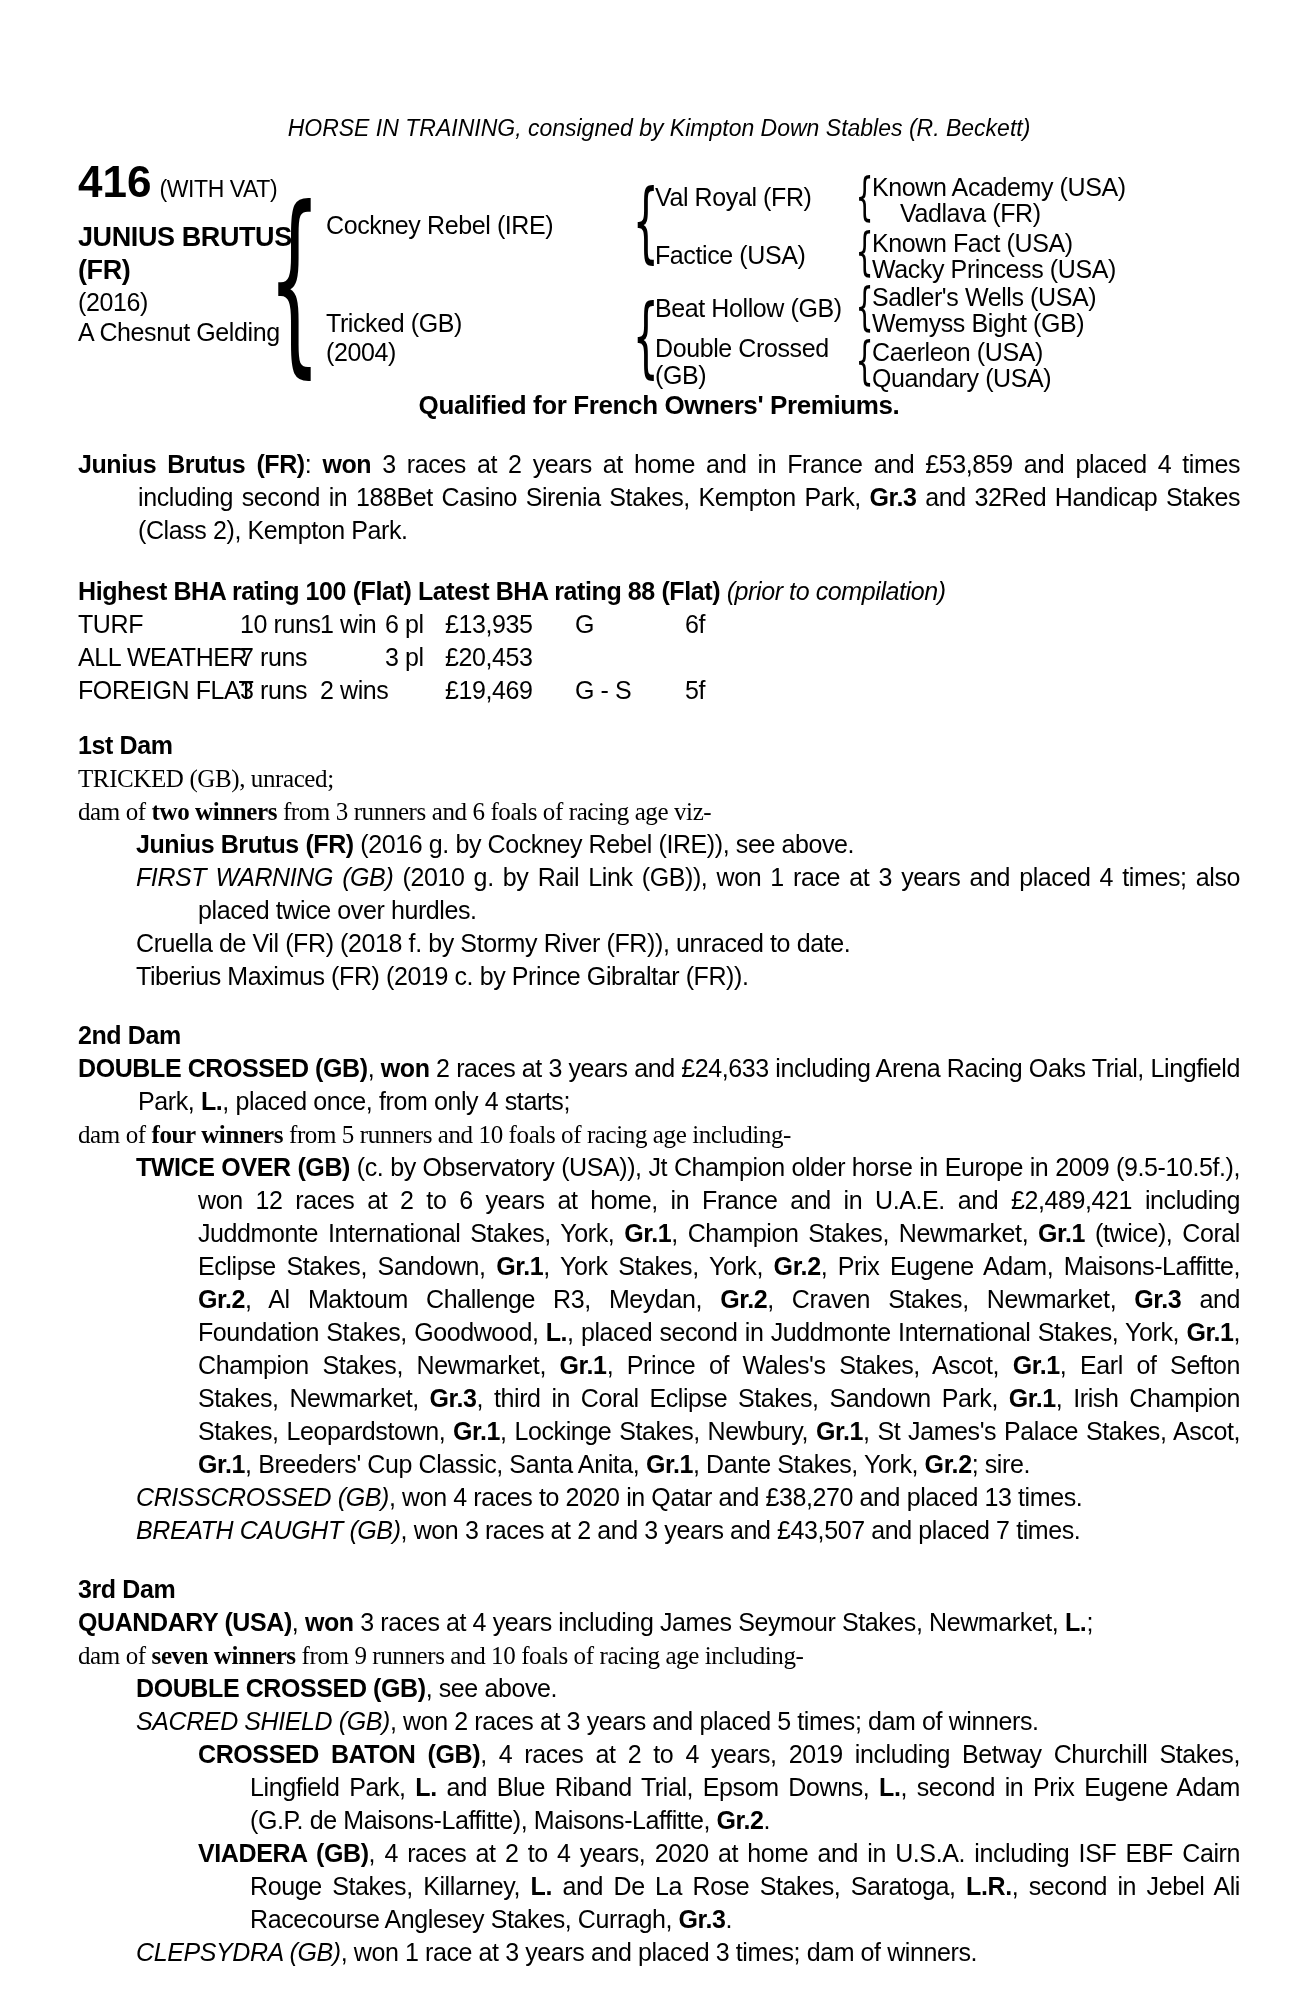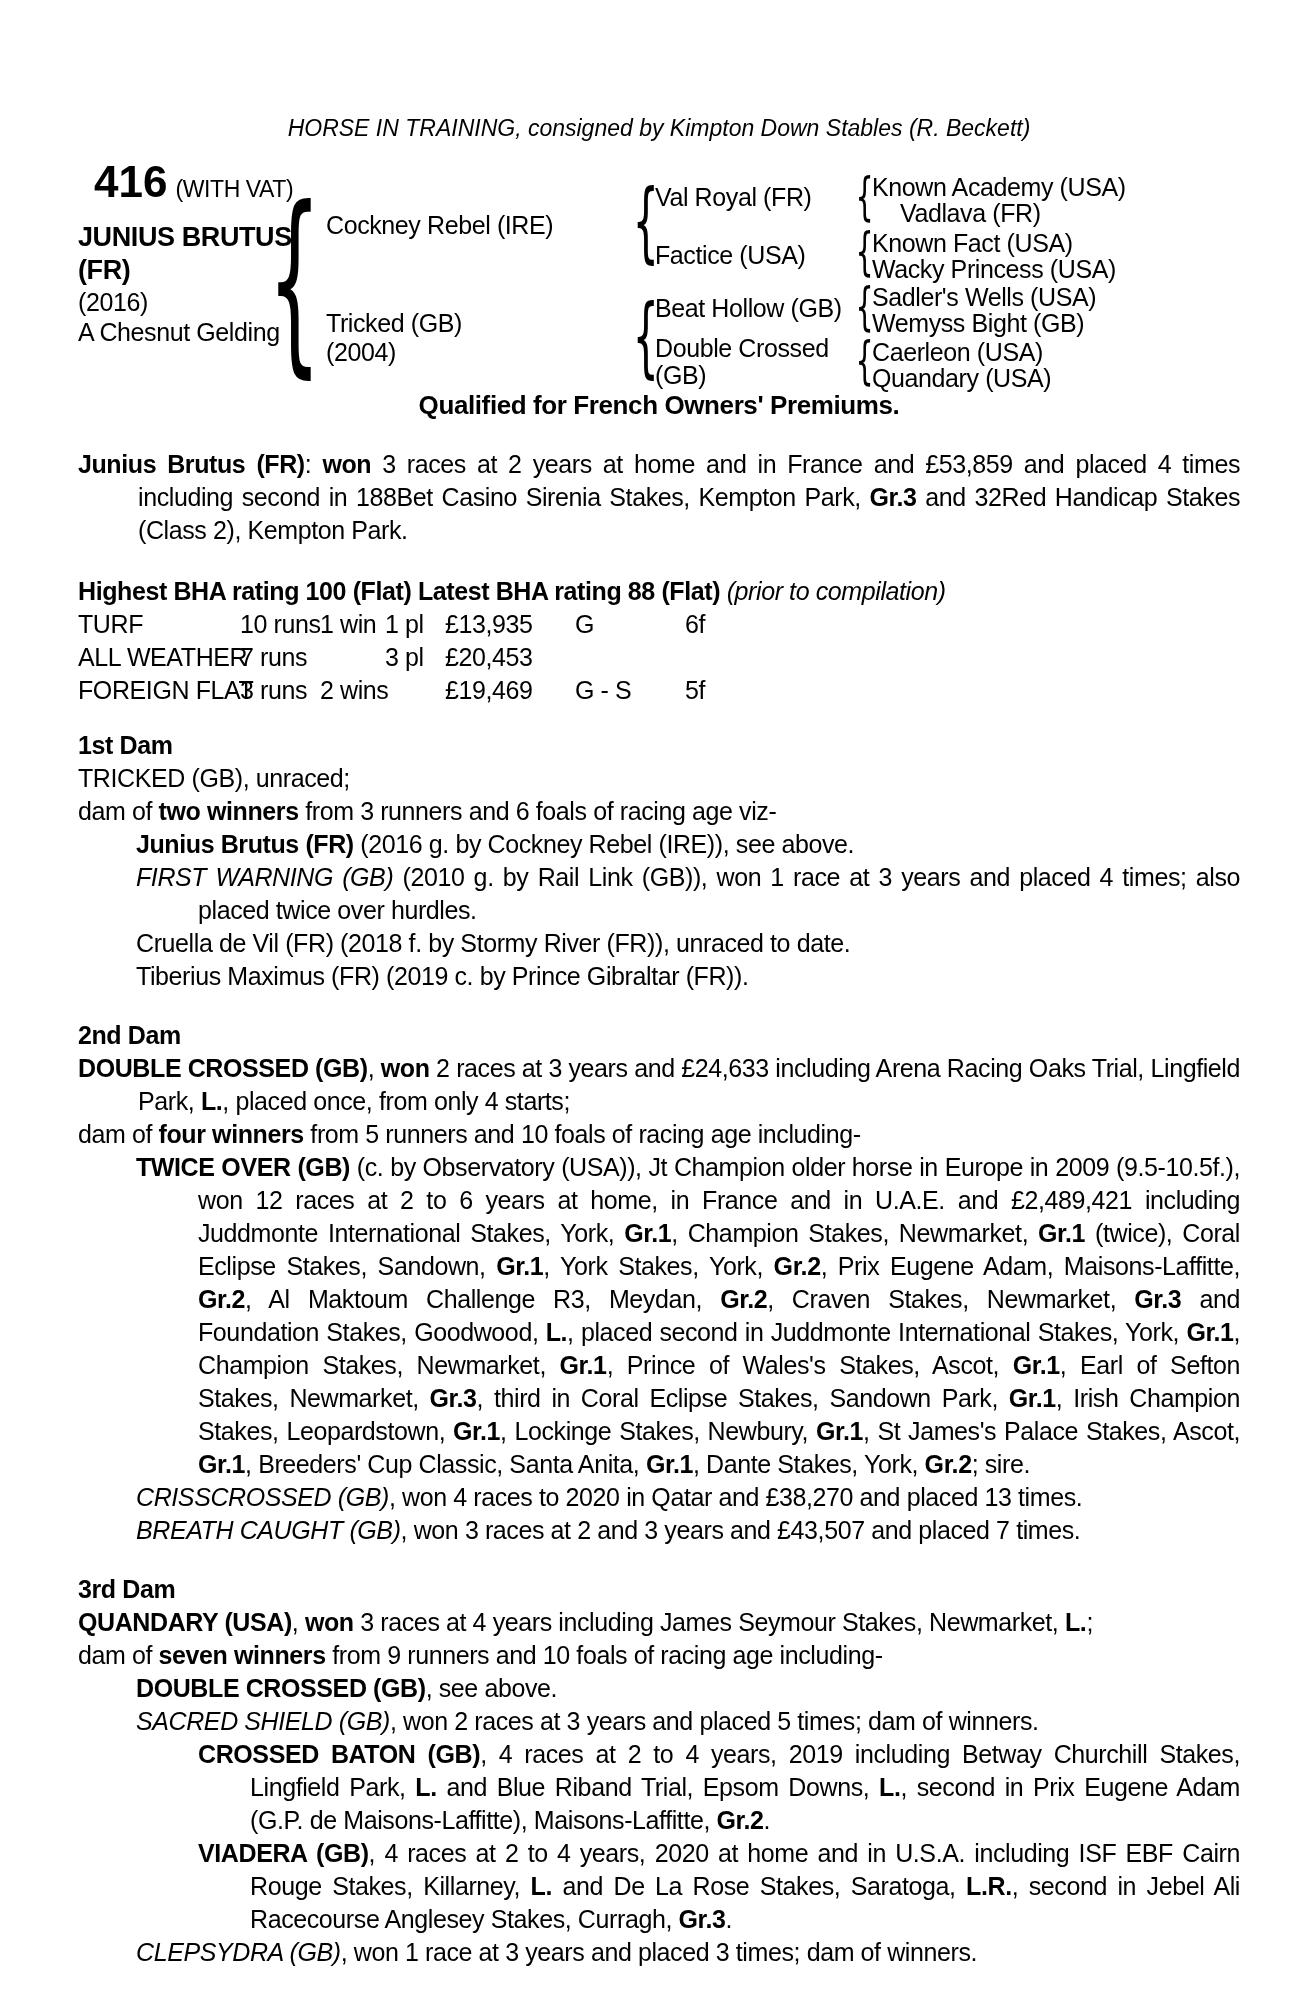--- a/index.html
+++ b/index.html
@@ -22,21 +22,21 @@
   .brace{position:absolute;display:flex;align-items:center;justify-content:center;width:40px;}
   .brace::before{content:"{";font-family:"DejaVu Sans",sans-serif;display:block;line-height:1;}
   .brace.g1::before{font-size:168px;transform:scale(0.5,1.18);}
   .brace.g2::before{font-size:72px;transform:scale(0.58,1.2);}
   .brace.g3::before{font-size:46px;transform:scale(0.62,1.12);}
 
   .qualified{text-align:center;font-weight:bold;font-size:26px;margin-top:0px;}
 
   .para{margin:0;text-align:justify;}
   .para.l0{padding-left:60px;text-indent:-60px;}
-  .para.flat{padding-left:0;text-indent:0;}
+  .para.flat{padding-left:0;text-indent:0;font-family:Liberation Serif, serif;}
   .para.l1{padding-left:120px;text-indent:-62px;}
   .para.l2{padding-left:172px;text-indent:-52px;}
 
   .race-record{margin-top:26px;}
 
   .bha{margin-top:28px;}
   .bha-row{white-space:nowrap;}
   .bha-row span{display:inline-block;letter-spacing:-0.4px;}
   .c0{width:162px;}.c1{width:80px;}.c2{width:65px;}.c3{width:60px;}.c4{width:130px;}.c5{width:110px;}
 
@@ -46,21 +46,21 @@
 </style>
 </head>
 <body>
 
 <div class="page">
 
   <div class="title">HORSE IN TRAINING, consigned by Kimpton Down Stables (R. Beckett)</div>
 
   <div class="pedigree">
 
-    <div class="abs" style="left:16px;top:6px;">
+    <div class="abs" style="left:0;top:6px;">
       <span class="lotnum">416</span><span class="vat">(WITH VAT)</span>
     </div>
     <div class="abs horsename" style="left:0;top:62px;">JUNIUS BRUTUS</div>
     <div class="abs horsename" style="left:0;top:95px;">(FR)</div>
     <div class="abs" style="left:0;top:127px;">(2016)</div>
     <div class="abs" style="left:0;top:157px;">A Chesnut Gelding</div>
 
     <div class="brace g1" style="left:196px;top:22px;height:200px;"></div>
     <div class="abs" style="left:248px;top:50px;">Cockney Rebel (IRE)</div>
     <div class="abs" style="left:248px;top:148px;">Tricked (GB)</div>
@@ -90,21 +90,21 @@
 
   <div class="qualified">Qualified for French Owners' Premiums.</div>
 
   <p class="para l0 race-record"><span class="b">Junius Brutus (FR)</span><span>: </span><span class="b">won</span><span> 3 races at 2 years at home and in France and £53,859 and placed 4 times including second in 188Bet Casino Sirenia Stakes, Kempton Park, </span><span class="b">Gr.3</span><span> and 32Red Handicap Stakes (Class 2), Kempton Park.</span></p>
 
   <div class="bha">
     <div class="bha-head">
       <span class="b">Highest BHA rating 100 (Flat) Latest BHA rating 88 (Flat)</span><span class="i"> (prior to compilation)</span>
     </div>
     <div id="bha-rows">
-        <div class="bha-row"><span class="c0">TURF</span><span class="c1">10 runs</span><span class="c2">1 win</span><span class="c3">1 pl</span><span class="c4">£13,935</span><span class="c5">G</span><span class="c6">6f</span></div>
+        <div class="bha-row"><span class="c0">TURF</span><span class="c1">10 runs</span><span class="c2">1 win</span><span class="c3">6 pl</span><span class="c4">£13,935</span><span class="c5">G</span><span class="c6">6f</span></div>
         <div class="bha-row"><span class="c0">ALL WEATHER</span><span class="c1">7 runs</span><span class="c2"></span><span class="c3">3 pl</span><span class="c4">£20,453</span><span class="c5"></span><span class="c6"></span></div>
         <div class="bha-row"><span class="c0">FOREIGN FLAT</span><span class="c1">3 runs</span><span class="c2">2 wins</span><span class="c3"></span><span class="c4">£19,469</span><span class="c5">G - S</span><span class="c6">5f</span></div>
       </div>
   </div>
 
   <div id="dams">
       <div class="dam-section">
         <div class="dam-heading">1st Dam</div>
         <p class="para flat"><span>TRICKED (GB), unraced;</span></p>
         <p class="para flat"><span>dam of </span><span class="b">two winners</span><span> from 3 runners and 6 foals of racing age viz-</span></p>

